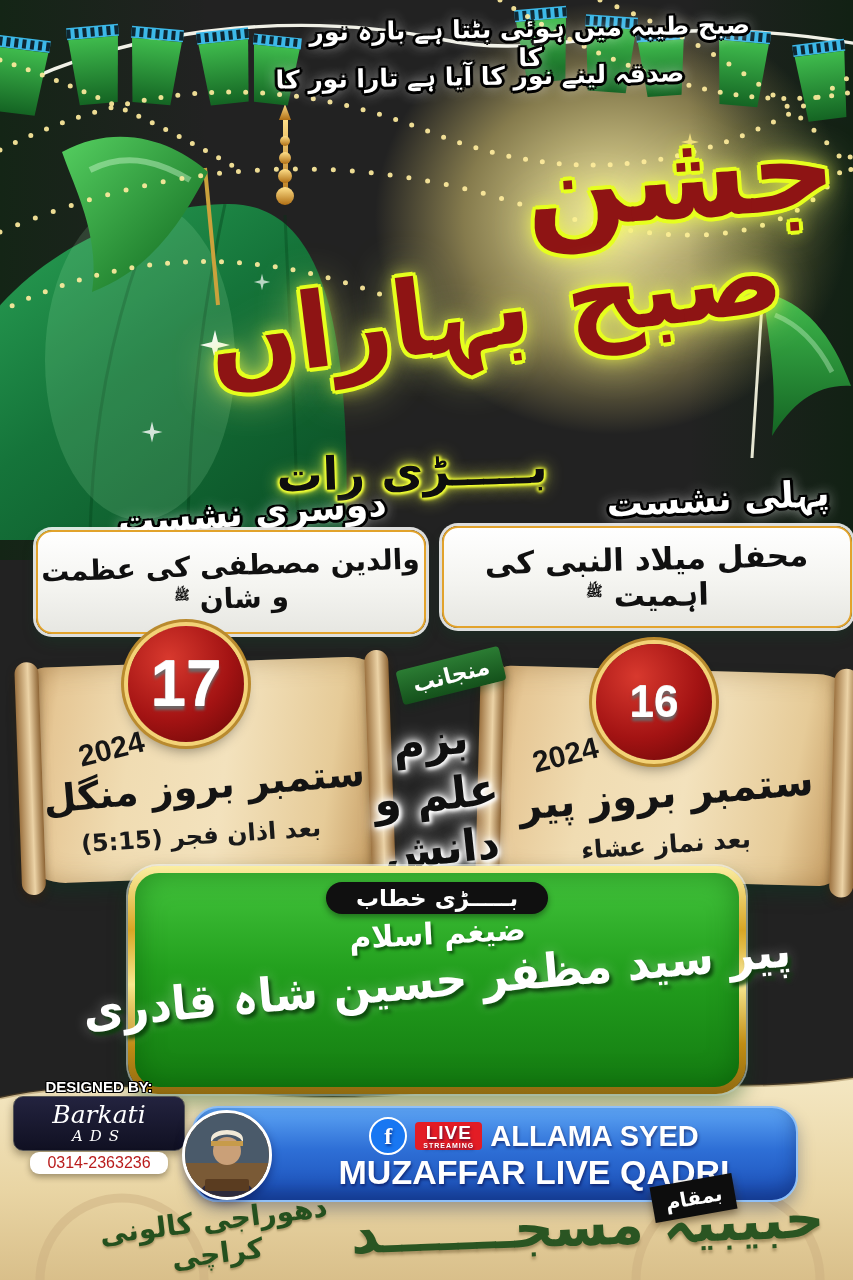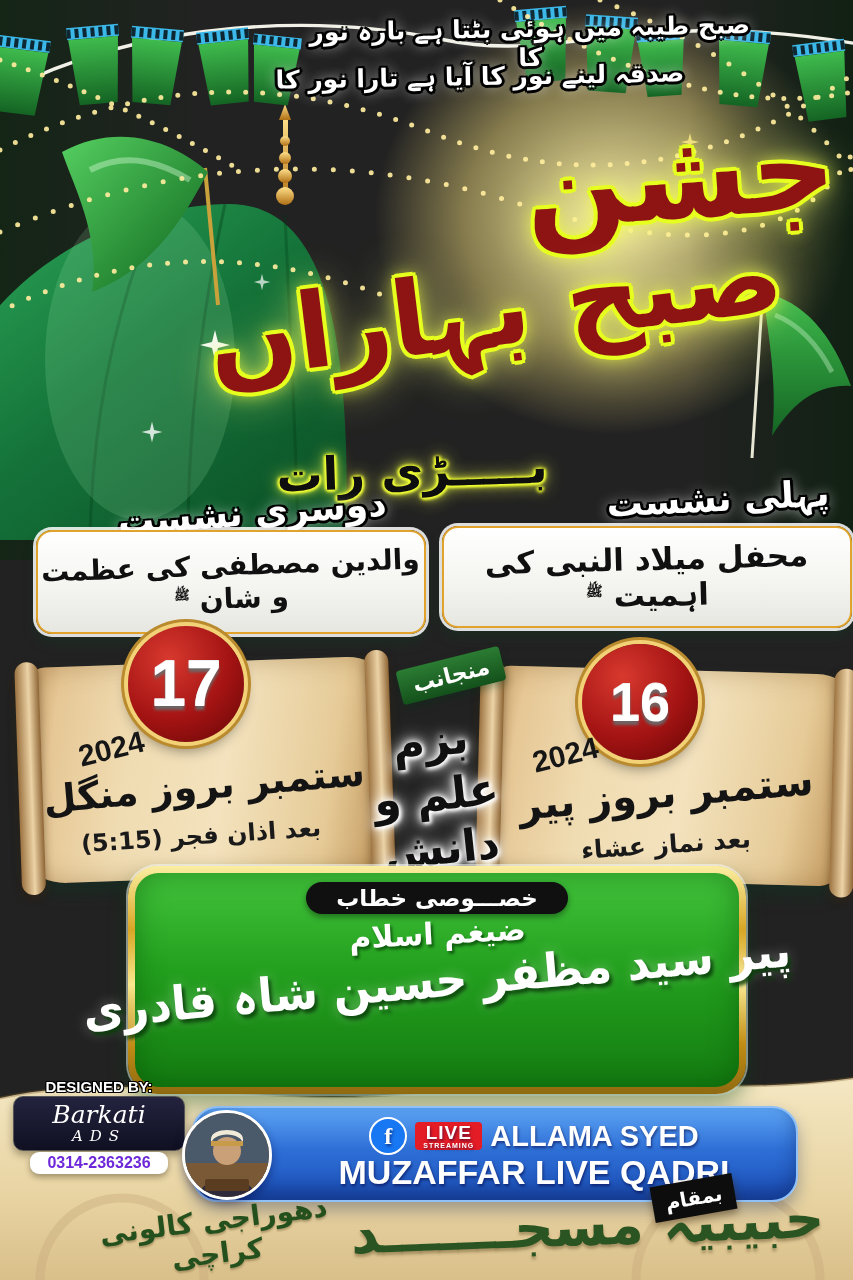--- a/index.html
+++ b/index.html
@@ -86,21 +86,21 @@
 
   
   .designer{display:flex;flex-direction:column;align-items:center;gap:1px;}
   .designer-label{font-weight:bold;font-size:15px;}
   .designer-box{background:linear-gradient(180deg,#23233f,#101022);width:138px;
     border-radius:10px;border:1px solid #555;color:#fff;text-align:center;
     padding:3px 16px 5px;box-shadow:0 4px 8px rgba(40,30,10,.4);}
   .designer-name{font-family:"DejaVu Serif",serif;font-style:italic;font-size:25px;}
   .designer-sub{font-family:"DejaVu Serif",serif;font-style:italic;font-size:15px;
     letter-spacing:7px;margin-top:-2px;}
-  .designer-phone{background:#fff;color:#6d28d9;font-weight:bold;font-size:16px;
+  .designer-phone{background:#fff;color:#b91c1c;font-weight:normal;font-size:16px;
     border-radius:9px;width:138px;text-align:center;padding:2px 0;
     font-family:"Liberation Sans",sans-serif;box-shadow:0 3px 6px rgba(40,30,10,.4);}
   .live-bar{background:linear-gradient(180deg,#5ca4f4,#2e6fd6 45%,#1b4fb8);
     border-radius:26px;border:2px solid #8fc0f8;
     box-shadow:0 8px 16px rgba(20,40,90,.35),inset 0 -10px 18px rgba(10,30,90,.45);
     display:flex;align-items:center;}
   .live-photo{border-radius:50%;border:3px solid #fff;overflow:hidden;
     box-shadow:0 4px 10px rgba(0,0,50,.4);background:#6b4a2e;flex:none;}
   .live-content{flex:1;display:flex;flex-direction:column;align-items:center;
     justify-content:center;color:#fff;font-weight:bold;line-height:1.04;
@@ -295,21 +295,21 @@
        font-size:36px;font-weight:bold;text-align:center;transform:rotate(-4deg)">دوسری نشست</div>
   <div class="abs topic-box" style="left:36px;top:530px;width:386px;height:100px">
     <div class="urdu topic-text" style="font-size:28px;transform:rotate(-2deg)">
       <span>والدین مصطفی کی عظمت و شان</span>
       <sup style="font-size:13px">ﷺ</sup>
     </div>
   </div>
 
   <div class="abs" style="left:486px;top:652px;width:362px;height:240px">
     <div class="scroll abs" style="left:0;top:18px;width:362px;height:212px;transform:rotate(1.5deg)"></div>
-    <div class="badge abs" style="left:96px;top:-8px;width:116px;height:116px;font-size:54px">16</div>
+    <div class="badge abs" style="left:110px;top:-8px;width:116px;height:116px;font-size:44px">16</div>
     <div class="abs urdu scroll-year ltr" style="left:46px;top:86px;font-size:30px">2024</div>
     <div class="abs urdu scroll-main" style="left:10px;top:118px;width:340px;font-size:40px">ستمبر بروز پیر</div>
     <div class="abs urdu scroll-time" style="left:30px;top:178px;width:300px;font-size:25px">بعد نماز عشاء</div>
   </div>
 
   <div class="abs" style="left:26px;top:640px;width:358px;height:250px">
     <div class="scroll abs" style="left:0;top:22px;width:358px;height:216px;transform:rotate(-2deg)"></div>
     <div class="badge abs" style="left:102px;top:-14px;width:116px;height:116px;font-size:64px">17</div>
     <div class="abs urdu scroll-year ltr" style="left:52px;top:92px;font-size:30px">2024</div>
     <div class="abs urdu scroll-main" style="left:8px;top:124px;width:340px;font-size:38px">ستمبر بروز منگل</div>
@@ -318,21 +318,21 @@
 
   <div class="abs urdu org-tag" style="left:398px;top:658px;font-size:22px">منجانب</div>
   <div class="abs urdu org-lines" style="left:356px;top:714px;width:160px">
     <div>بزم</div>
     <div>علم و</div>
     <div>دانش</div>
   </div>
 
   <div class="abs speech-outer" style="left:128px;top:866px;width:604px;height:214px">
     <div class="speech-inner">
-      <div class="urdu speech-pill" style="font-size:23px">خصـــوصی خطاب</div>
+      <div class="urdu speech-pill" style="font-size:23px">بـــــڑی خطاب</div>
       <div class="urdu speech-title" style="font-size:30px">ضیغم اسلام</div>
       <div class="urdu speech-name" style="font-size:47px">پیر سید مظفر حسین شاہ قادری</div>
     </div>
   </div>
 
   <div class="abs designer" style="left:28px;top:1078px;width:142px">
     <div class="ltr designer-label stroke-black" style="text-shadow:-1px -1px 0 #000,1px -1px 0 #000,-1px 1px 0 #000,1px 1px 0 #000">DESIGNED BY:</div>
     <div class="designer-box">
       <div class="designer-name">Barkati</div>
       <div class="designer-sub">ADS</div>

